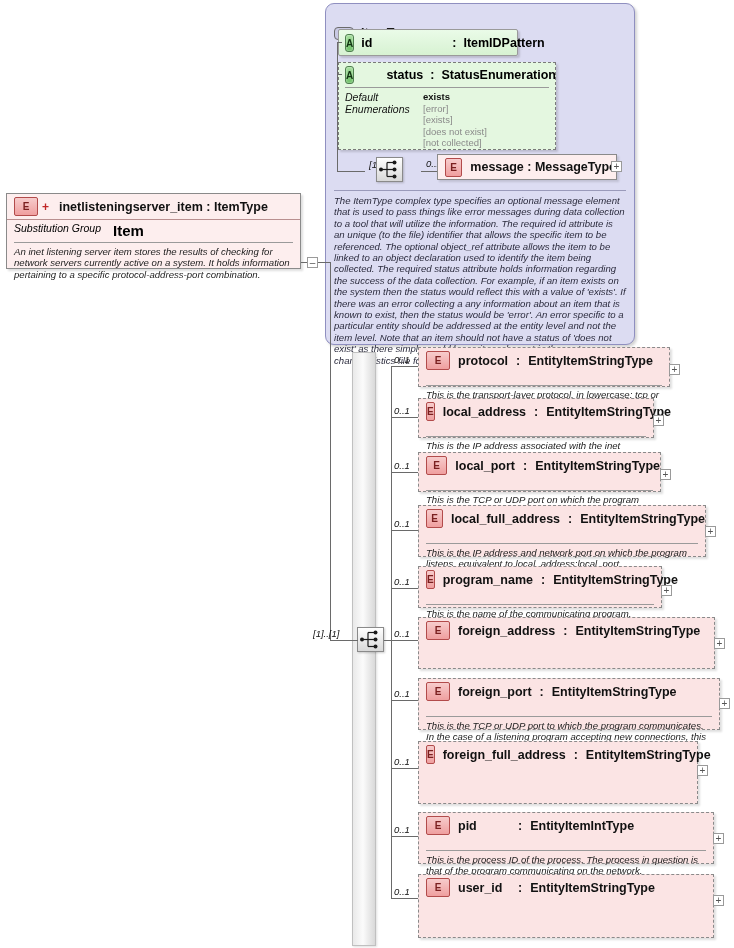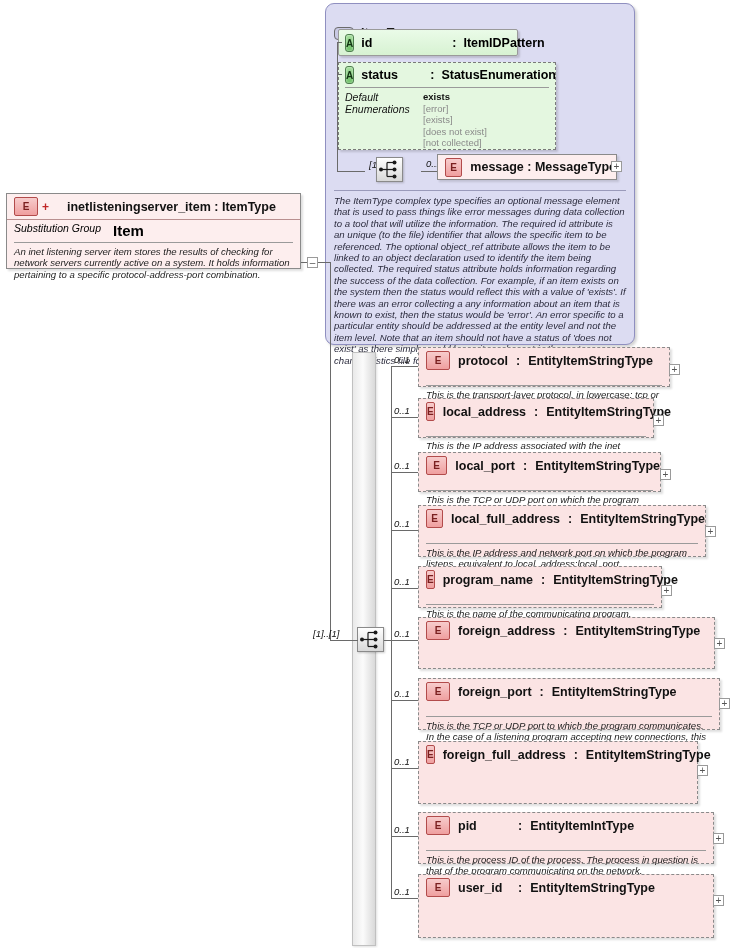--- a/index.html
+++ b/index.html
@@ -154,21 +154,21 @@
       <span class="a-icon">A</span>
       <span class="aname">id</span>
       <span>:</span>
       <span class="atype">ItemIDPattern</span>
     </div>
   </div>
 
   <div class="attr-box dashed" style="left:12px;top:58px;width:218px;height:88px;">
     <div class="attr-row" style="height:24px;">
       <span class="a-icon">A</span>
-      <span class="aname" style="min-width:62px;">status</span>
+      <span class="aname" style="min-width:62px;text-align:right;">status</span>
       <span>:</span>
       <span class="atype">StatusEnumeration</span>
     </div>
     <div class="enum-wrap">
       <div class="enum-label">
         <div>Default</div>
         <div>Enumerations</div>
       </div>
       <div class="enum-list">
         <div class="def">exists</div>
@@ -212,21 +212,21 @@
     <span class="e-icon">E</span>
     <span class="el-name">message : MessageType</span>
   </div>
 </div>
 <div class="toggle" style="left:611px;top:161px;">+</div>
 
 <div class="el-box solidb" style="left:6px;top:193px;width:295px;height:76px;">
   <div class="el-head">
     <span class="e-icon">E</span>
     <span class="plus-glyph">+</span>
-    <span class="el-name" style="margin-left:10px;">inetlisteningserver_item : ItemType</span>
+    <span class="el-name" style="margin-left:2px;">inetlisteningserver_item : ItemType</span>
   </div>
   <div class="subgroup">
     <span class="sg-l">Substitution Group</span>
     <span class="sg-v">Item</span>
   </div>
   <div class="el-doc" style="margin-top:1px;">An inet listening server item stores the results of checking for network servers currently active on a system. It holds information pertaining to a specific protocol-address-port combination.</div>
 </div>
 
 <div class="ln lnh" style="left:301px;top:262px;width:6px;"></div>
 <div class="toggle" style="left:307px;top:257px;">–</div>

